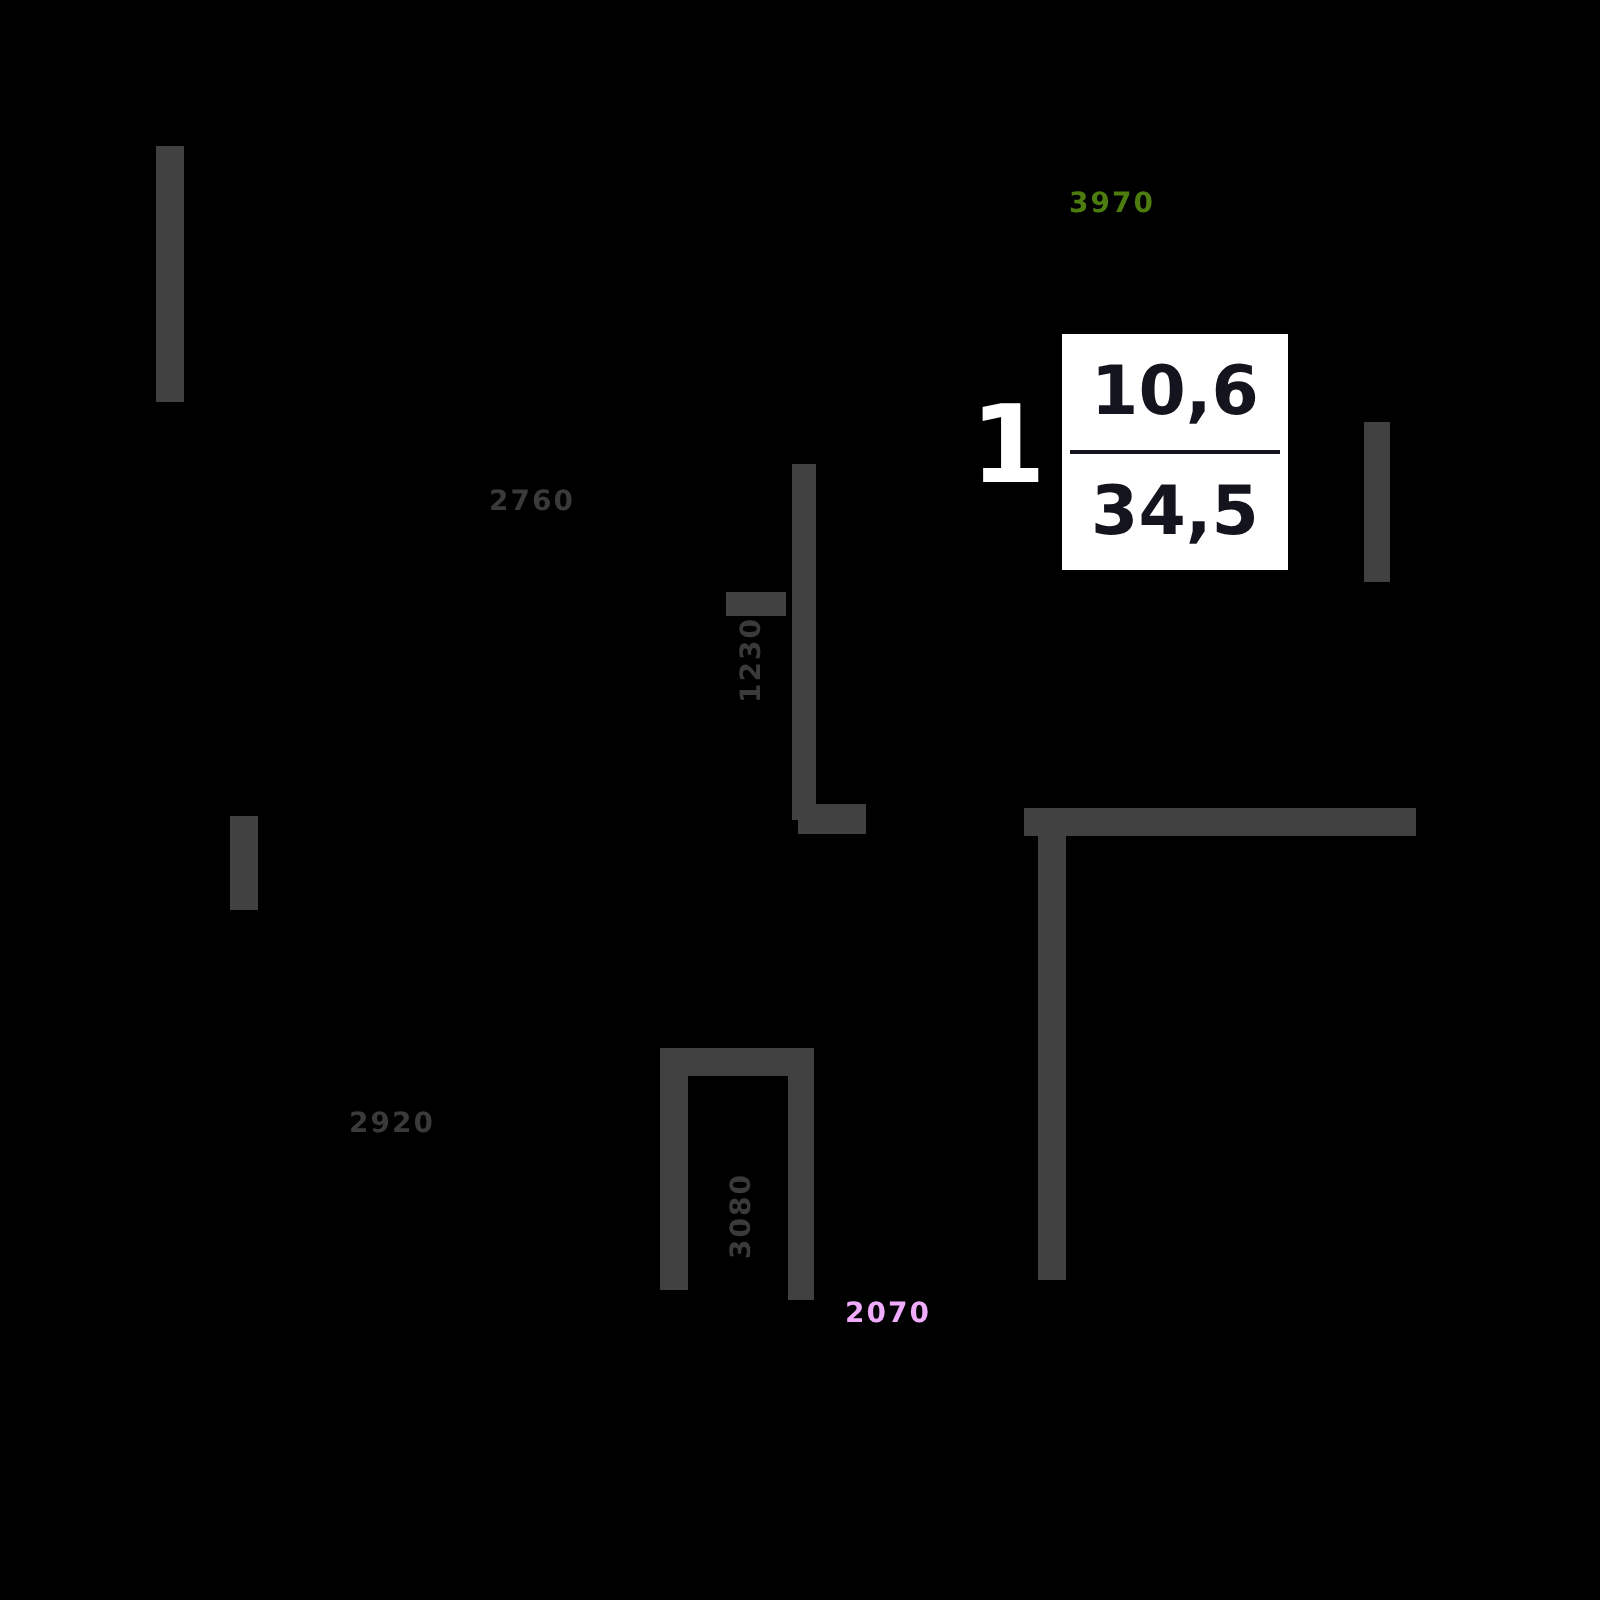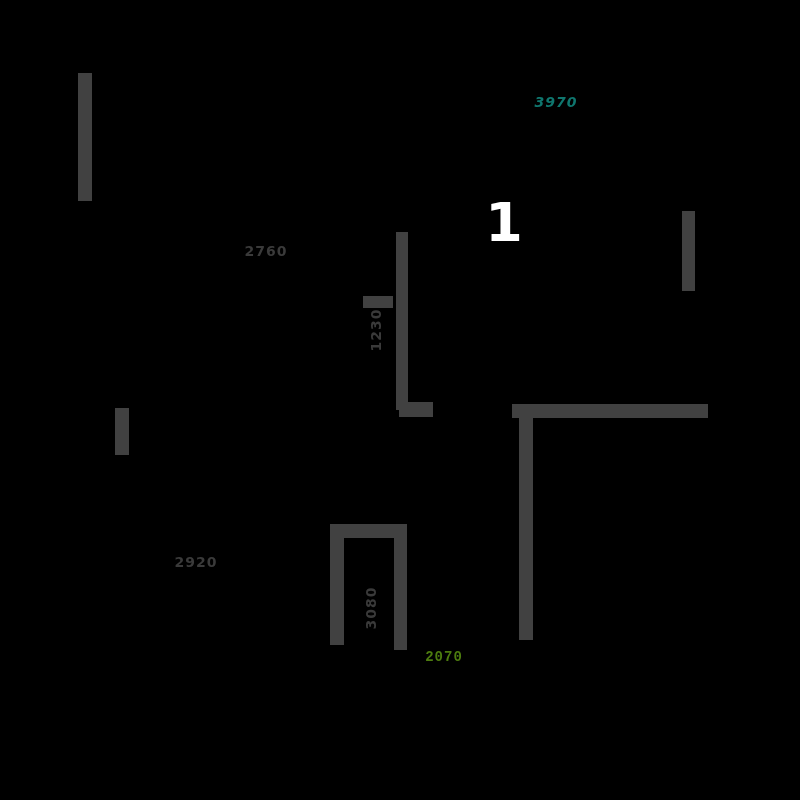--- a/index.html
+++ b/index.html
@@ -66,31 +66,36 @@
     margin: 0 4px;
   }
 </style>
 </head>
 <body>
 
 <div class="stage">
 
   <div class="room-number">1</div>
 
+  <div class="info-card">
+    <div class="info-row">10,6</div>
+    <div class="info-divider"></div>
+    <div class="info-row">34,5</div>
+  </div>
 
 <div class="wall" style="left: 78px; top: 73px; width: 14px; height: 128px; background: rgb(65, 65, 65);"></div>
     <div class="wall" style="left: 682px; top: 211px; width: 13px; height: 80px; background: rgb(65, 65, 65);"></div>
     <div class="wall" style="left: 396px; top: 232px; width: 12px; height: 178px; background: rgb(65, 65, 65);"></div>
     <div class="wall" style="left: 363px; top: 296px; width: 30px; height: 12px; background: rgb(65, 65, 65);"></div>
     <div class="wall" style="left: 399px; top: 402px; width: 34px; height: 15px; background: rgb(65, 65, 65);"></div>
     <div class="wall" style="left: 512px; top: 404px; width: 196px; height: 14px; background: rgb(65, 65, 65);"></div>
     <div class="wall" style="left: 519px; top: 415px; width: 14px; height: 225px; background: rgb(65, 65, 65);"></div>
     <div class="wall" style="left: 115px; top: 408px; width: 14px; height: 47px; background: rgb(65, 65, 65);"></div>
     <div class="wall" style="left: 330px; top: 524px; width: 77px; height: 14px; background: rgb(65, 65, 65);"></div>
     <div class="wall" style="left: 330px; top: 524px; width: 14px; height: 121px; background: rgb(65, 65, 65);"></div>
     <div class="wall" style="left: 394px; top: 524px; width: 13px; height: 126px; background: rgb(65, 65, 65);"></div>
-    <span class="dim" style="left: 556px; top: 102px; color: #0f766e; font-style: italic;">3970</span>
+    <span class="dim" style="left: 556px; top: 102px; color: #4d7c0f;">3970</span>
     <span class="dim" style="left: 266px; top: 251px; color: rgb(58, 58, 58);">2760</span>
     <span class="dim vert" style="left: 376px; top: 330px; color: rgb(58, 58, 58);">1230</span>
     <span class="dim" style="left: 196px; top: 562px; color: rgb(58, 58, 58);">2920</span>
     <span class="dim vert" style="left: 371px; top: 608px; color: rgb(58, 58, 58);">3080</span>
-    <span class="dim" style="left: 444px; top: 657px; color: #4d7c0f; font-family: Liberation Mono, monospace;">2070</span>
+    <span class="dim" style="left: 444px; top: 657px; color: #f0abfc;">2070</span>
   </div>
 
 </body></html>

